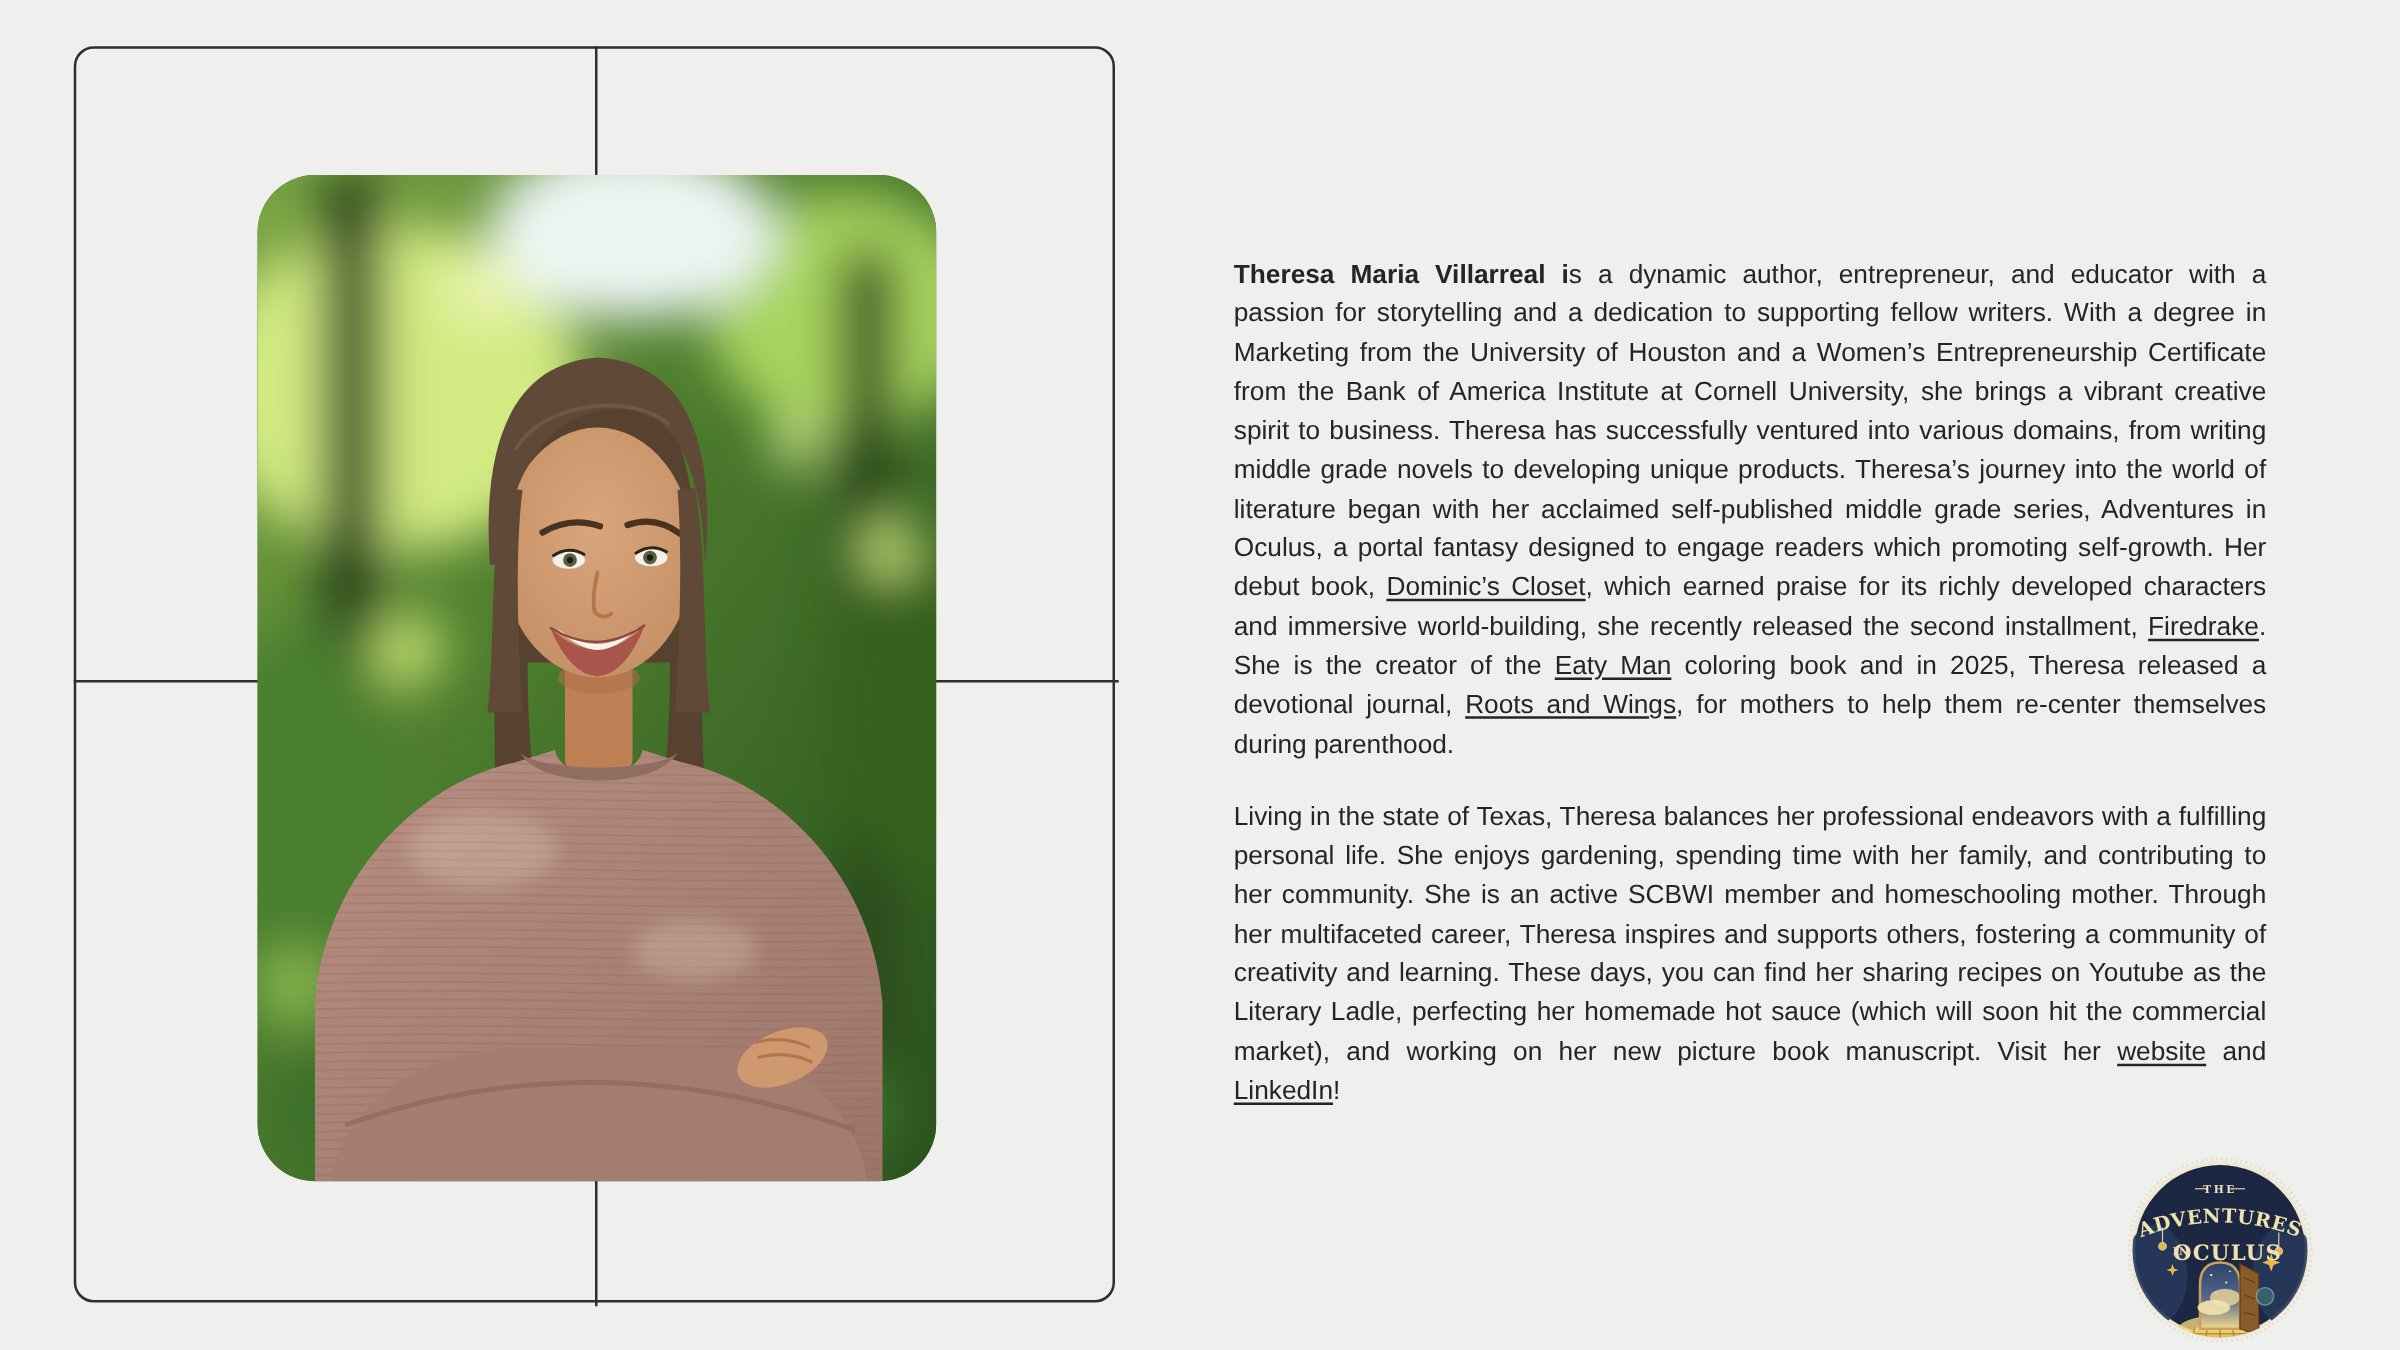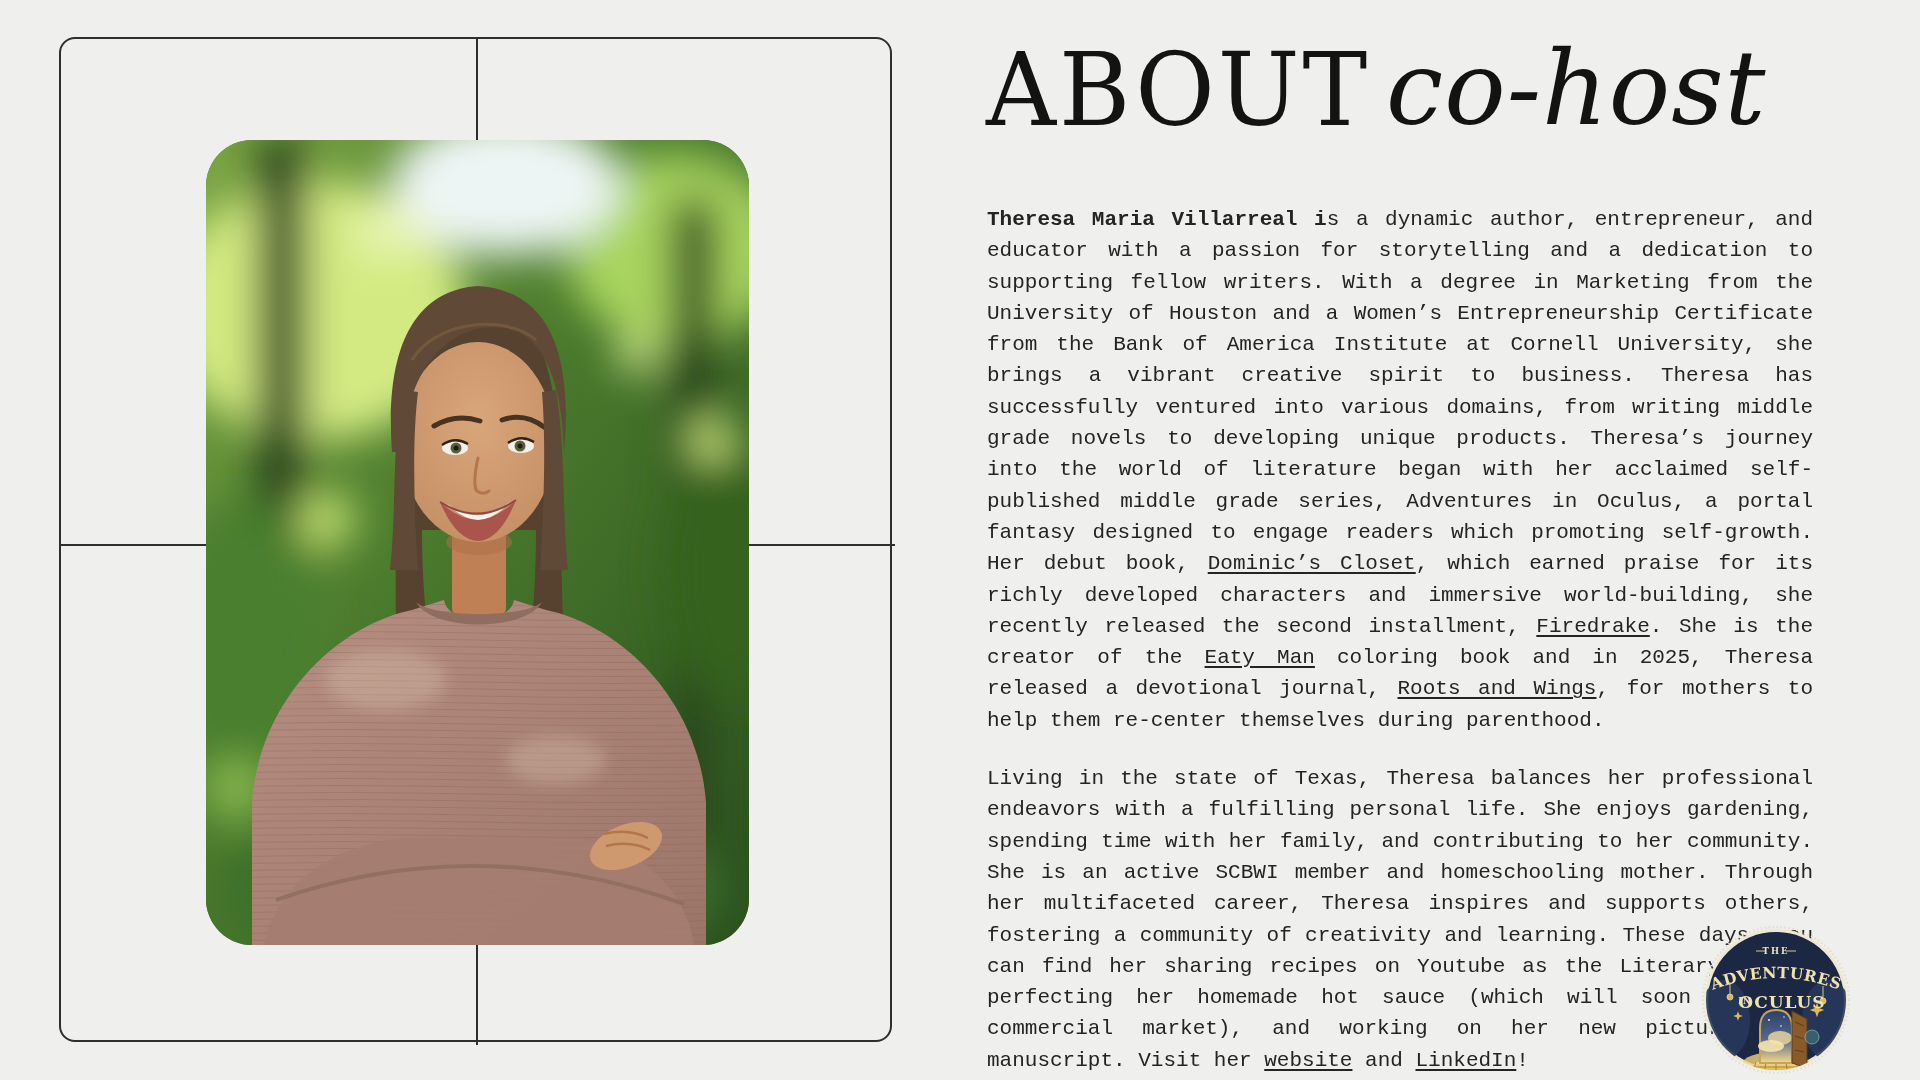--- a/index.html
+++ b/index.html
@@ -20,21 +20,21 @@
   
   .title{position:absolute;left:986px;top:38px;margin:0;font-weight:400;color:#131311;
          white-space:nowrap;line-height:1;}
   .t-main{font-family:"DejaVu Serif","Liberation Serif",serif;font-size:97px;
           letter-spacing:3px;display:inline-block;transform:scaleY(1.04);}
   .t-accent{font-family:"DejaVu Serif","Liberation Serif",serif;font-style:italic;
             font-size:102px;letter-spacing:1px;margin-left:16px;}
 
   
   .bio{position:absolute;left:987px;top:204px;width:826px;font-size:21px;
-       line-height:31.3px;text-align:justify;color:#242424;font-family:Liberation Mono, monospace;}
+       line-height:31.3px;text-align:justify;color:#242424;}
   .bio p{margin:0 0 27px 0;}
   .bio p:last-child{margin-bottom:0;}
   .b{font-weight:bold;}
   .u{text-decoration:underline;text-underline-offset:3px;}
   .bio a{color:inherit;cursor:pointer;}
 
   
   .logo{position:absolute;left:1700px;top:924px;width:152px;height:152px;text-align:right;}
   .logo svg{display:block;width:100%;height:100%;}
   .logo-serif{font-family:"DejaVu Serif","Liberation Serif",serif;font-weight:bold;}
@@ -139,21 +139,20 @@
         <path d="M398,694 q24,-6 44,4 M400,706 q24,-6 44,4" stroke="#b5754c" stroke-width="2.5" fill="none"></path>
 
         <g filter="url(#blur8)" opacity="0.2">
           <ellipse cx="180" cy="540" rx="60" ry="30" fill="#fff7dd"></ellipse>
           <ellipse cx="350" cy="620" rx="50" ry="24" fill="#fff7dd"></ellipse>
         </g>
       </g>
     </svg>
   </div>
 
-  <h1 class="title"><span class="t-main">ABOUT</span><span class="t-accent">co-host</span></h1>
 
   <div class="bio">
       <p><span class="b">Theresa Maria Villarreal i</span><span>s a dynamic author, entrepreneur, and educator with a passion for storytelling and a dedication to supporting fellow writers. With a degree in Marketing from the University of Houston and a Women’s Entrepreneurship Certificate from the Bank of America Institute at Cornell University, she brings a vibrant creative spirit to business. Theresa has successfully ventured into various domains, from writing middle grade novels to developing unique products. Theresa’s journey into the world of literature began with her acclaimed self-published middle grade series, Adventures in Oculus, a portal fantasy designed to engage readers which promoting self-growth. Her debut book, </span><a class="u">Dominic’s Closet</a><span>, which earned praise for its richly developed characters and immersive world-building, she recently released the second installment, </span><a class="u">Firedrake</a><span>. She is the creator of the </span><a class="u">Eaty Man</a><span> coloring book and in 2025, Theresa released a devotional journal, </span><a class="u">Roots and Wings</a><span>, for mothers to help them re-center themselves during parenthood.</span></p>
       <p><span>Living in the state of Texas, Theresa balances her professional endeavors with a fulfilling personal life. She enjoys gardening, spending time with her family, and contributing to her community. She is an active SCBWI member and homeschooling mother. Through her multifaceted career, Theresa inspires and supports others, fostering a community of creativity and learning. These days, you can find her sharing recipes on Youtube as the Literary Ladle, perfecting her homemade hot sauce (which will soon hit the commercial market), and working on her new picture book manuscript. Visit her </span><a class="u">website</a><span> and </span><a class="u">LinkedIn</a><span>!</span></p>
     </div>
 
   <div class="logo">
     <svg viewBox="0 0 152 152">
       <defs>
         <clipPath id="lclip">

